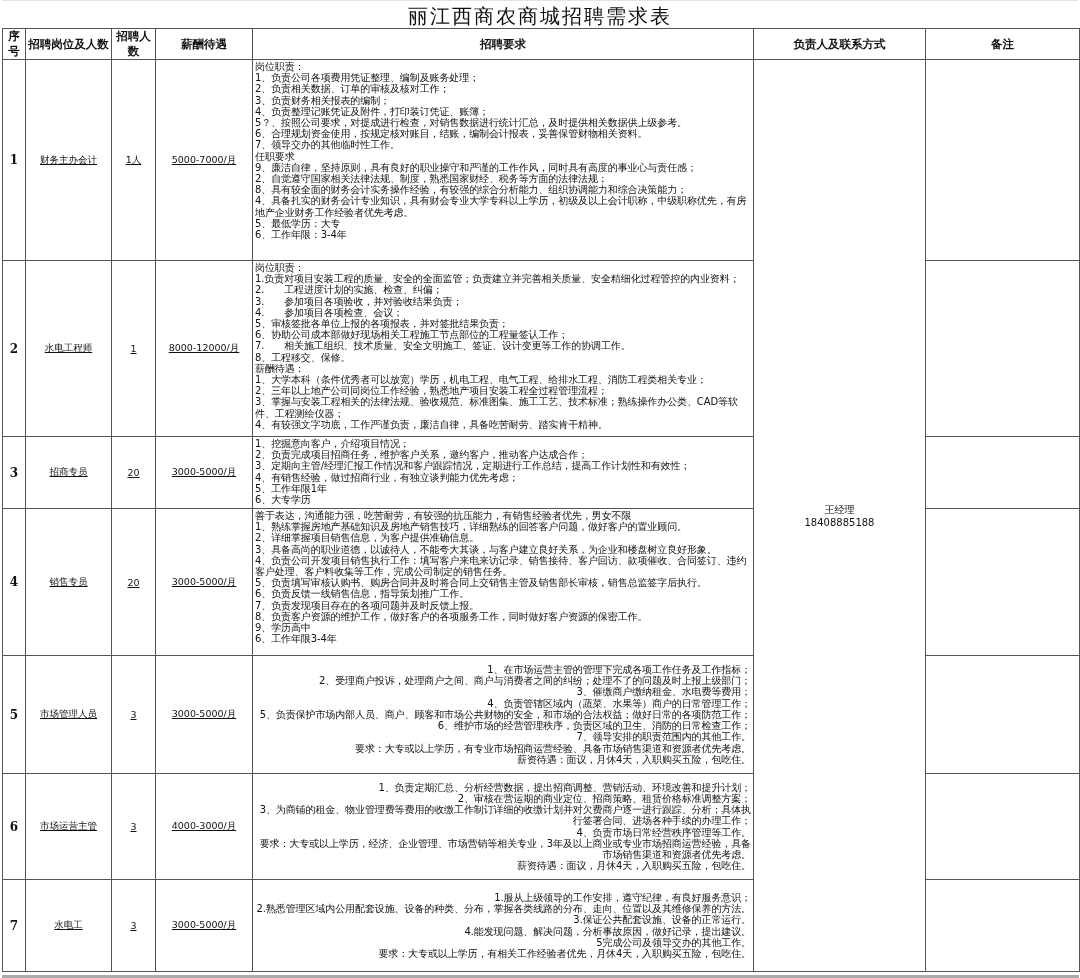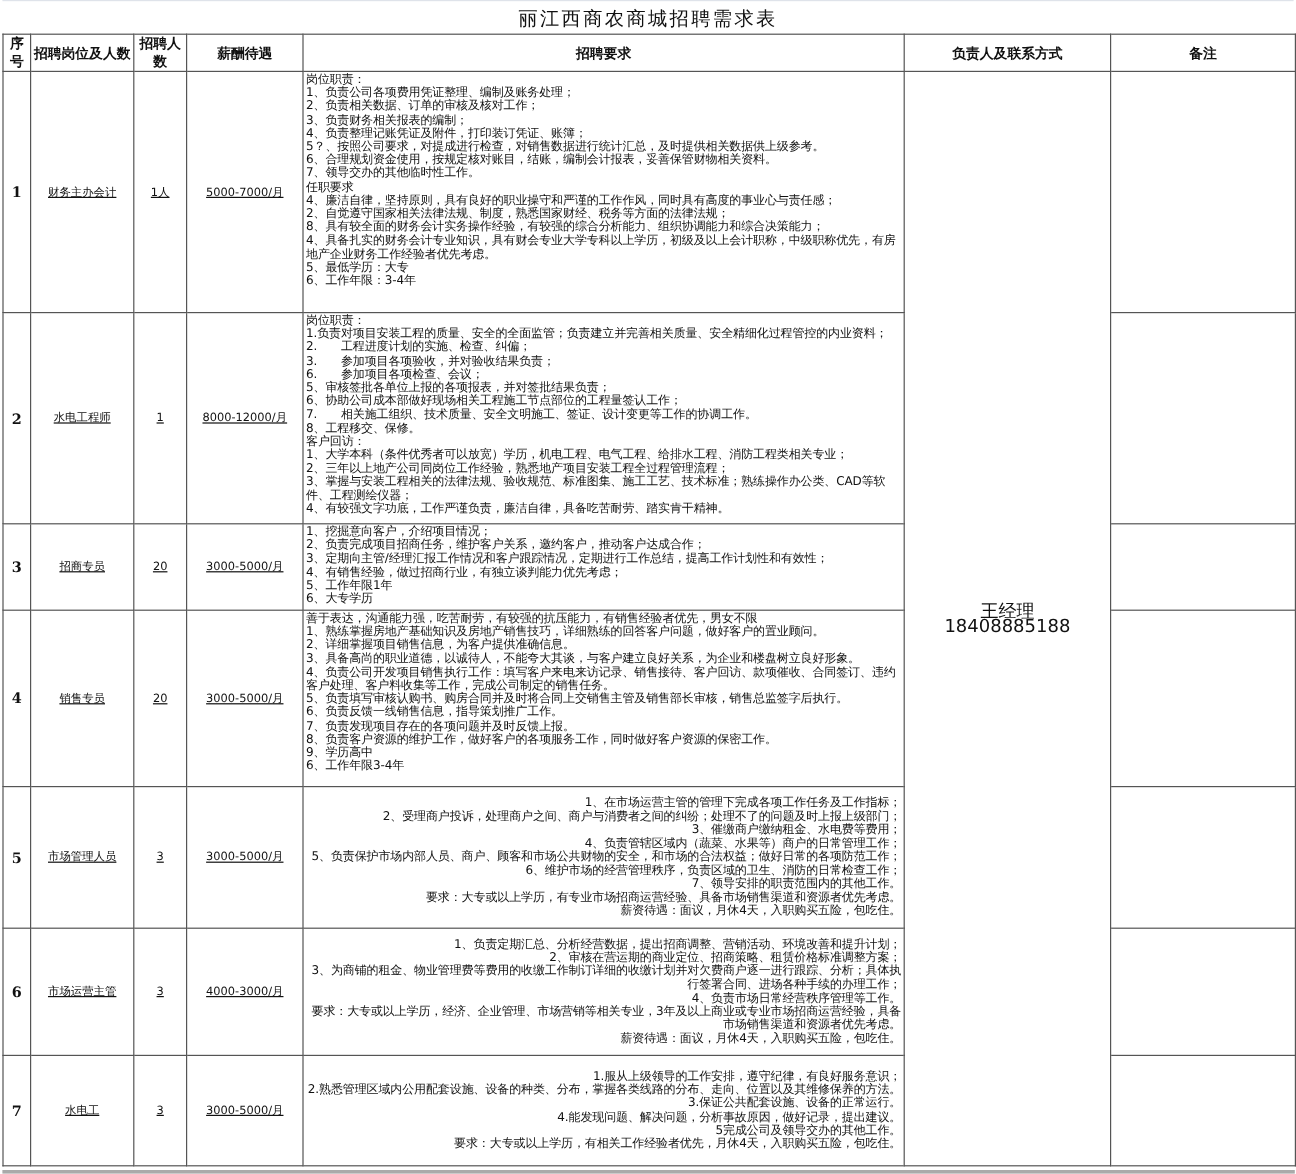--- a/index.html
+++ b/index.html
@@ -1,34 +1,34 @@
 <!DOCTYPE html>
 <html><head>
 <meta charset="utf-8">
 <style>
   html, body { margin:0; padding:0; background:#ffffff; }
   body { width:1080px; height:978px; overflow:hidden; position:relative;
          font-family:"DejaVu Sans", sans-serif; color:#111; }
   .sheet { position:absolute; left:0; top:0; width:1080px; height:978px; }
   .title-bar { position:absolute; left:2px; top:0; width:1076px; height:28px;
                border-top:1px solid #dfe3ea; text-align:center; }
-  .title { font-family:"DejaVu Serif", serif; font-size:16px; line-height:30px;
+  .title { font-family:"DejaVu Serif", serif; font-size:20px; line-height:30px;
            letter-spacing:2px; color:#111; font-weight:normal; }
   table { position:absolute; left:2px; top:28px; border-collapse:collapse;
           table-layout:fixed; width:1077px; }
   td, th { border:1.5px solid #555; padding:0; vertical-align:middle; }
   th { font-family:"DejaVu Serif", serif; font-size:11.5px; font-weight:bold;
        text-align:center; line-height:15px; }
   td.c { text-align:center; font-size:9.5px;text-decoration:underline; }
   td.seq { font-family:"DejaVu Serif", serif; font-weight:bold; font-size:12px; text-align:center; }
   td.req { font-size:10px; line-height:11.2px; padding:1px 2px; vertical-align:top;
            white-space:normal; letter-spacing:-0.1px;margin-top:26px; }
   td.req div { margin:0; }
   td.req.vmid { vertical-align:middle;text-align:right; }
-  td.contact { text-align:center; font-size:15px; line-height:13px; }
+  td.contact { text-align:center; font-size:10px; line-height:13px; }
   .bottom-line { position:absolute; left:2px; top:975px; width:1077px; height:3px; background:#aaa; }
 </style>
 </head>
 <body>
 
 <div class="sheet">
   <div class="title-bar">
     <span class="title">丽江西商农商城招聘需求表</span>
   </div>
 
@@ -62,21 +62,21 @@
           <td class="req">
             <div>岗位职责：</div>
             <div>1、负责公司各项费用凭证整理、编制及账务处理；</div>
             <div>2、负责相关数据、订单的审核及核对工作；</div>
             <div>3、负责财务相关报表的编制；</div>
             <div>4、负责整理记账凭证及附件，打印装订凭证、账簿；</div>
             <div>5？、按照公司要求，对提成进行检查，对销售数据进行统计汇总，及时提供相关数据供上级参考。</div>
             <div>6、合理规划资金使用，按规定核对账目，结账，编制会计报表，妥善保管财物相关资料。</div>
             <div>7、领导交办的其他临时性工作。</div>
             <div>任职要求</div>
-            <div>4、廉洁自律，坚持原则，具有良好的职业操守和严谨的工作作风，同时具有高度的事业心与责任感；</div>
+            <div>9、廉洁自律，坚持原则，具有良好的职业操守和严谨的工作作风，同时具有高度的事业心与责任感；</div>
             <div>2、自觉遵守国家相关法律法规、制度，熟悉国家财经、税务等方面的法律法规；</div>
             <div>8、具有较全面的财务会计实务操作经验，有较强的综合分析能力、组织协调能力和综合决策能力；</div>
             <div>4、具备扎实的财务会计专业知识，具有财会专业大学专科以上学历，初级及以上会计职称，中级职称优先，有房地产企业财务工作经验者优先考虑。</div>
             <div>5、最低学历：大专</div>
             <div>6、工作年限：3-4年</div>
           </td>
           <td class="contact" rowspan="7">
             <div>王经理</div>
             <div>18408885188</div>
           </td>
@@ -85,26 +85,26 @@
         <tr style="height: 176px;">
           <td class="seq">2</td>
           <td class="c">水电工程师</td>
           <td class="c">1</td>
           <td class="c">8000-12000/月</td>
           <td class="req">
             <div>岗位职责：</div>
             <div>1.负责对项目安装工程的质量、安全的全面监管；负责建立并完善相关质量、安全精细化过程管控的内业资料；</div>
             <div>2.　　工程进度计划的实施、检查、纠偏；</div>
             <div>3.　　参加项目各项验收，并对验收结果负责；</div>
-            <div>6.　　参加项目各项检查、会议；</div>
+            <div>4.　　参加项目各项检查、会议；</div>
             <div>5、审核签批各单位上报的各项报表，并对签批结果负责；</div>
             <div>6、协助公司成本部做好现场相关工程施工节点部位的工程量签认工作；</div>
             <div>7.　　相关施工组织、技术质量、安全文明施工、签证、设计变更等工作的协调工作。</div>
             <div>8、工程移交、保修。</div>
-            <div>客户回访：</div>
+            <div>薪酬待遇：</div>
             <div>1、大学本科（条件优秀者可以放宽）学历，机电工程、电气工程、给排水工程、消防工程类相关专业；</div>
             <div>2、三年以上地产公司同岗位工作经验，熟悉地产项目安装工程全过程管理流程；</div>
             <div>3、掌握与安装工程相关的法律法规、验收规范、标准图集、施工工艺、技术标准；熟练操作办公类、CAD等软件、工程测绘仪器；</div>
             <div>4、有较强文字功底，工作严谨负责，廉洁自律，具备吃苦耐劳、踏实肯干精神。</div>
           </td>
           <td class="c"></td>
         </tr>
         <tr style="height: 72px;">
           <td class="seq">3</td>
           <td class="c">招商专员</td>

